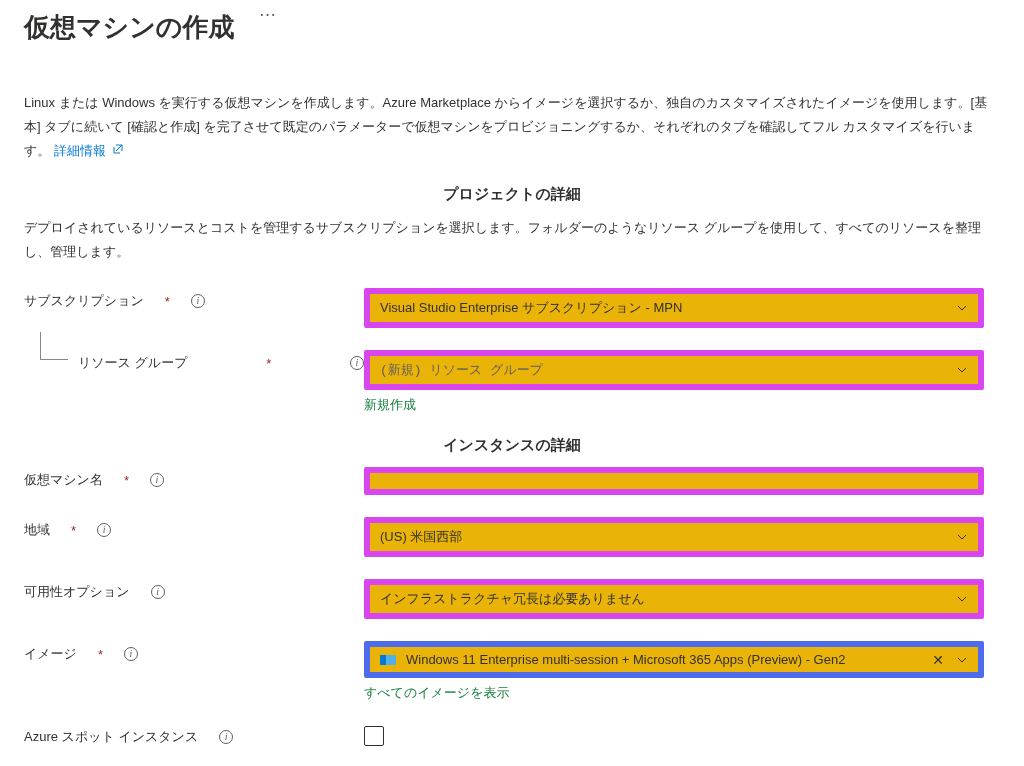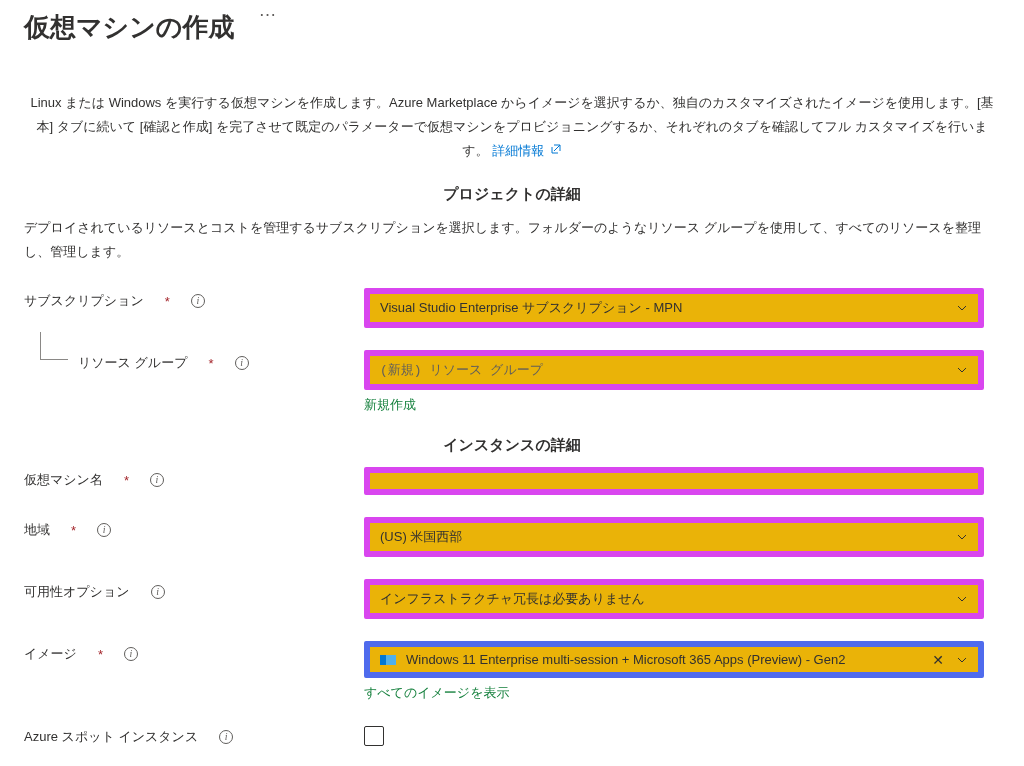--- a/index.html
+++ b/index.html
@@ -14,33 +14,33 @@
   }
   .title-row { display: flex; align-items: flex-start; gap: 24px; }
   h1 {
     font-size: 26px;
     font-weight: 600;
     margin: 0;
     padding: 10px 0 18px 0;
     color: #323130;
   }
   .dots { color: #605e5c; font-size: 18px; padding-bottom: 6px; letter-spacing: 1px; cursor: pointer; }
-  .intro { margin: 28px 0 14px 0; line-height: 1.85; font-size: 13px; text-align: center; }
+  .intro { margin: 28px 0 14px 0; line-height: 1.85; font-size: 13px; }
   .intro a { color: #0078d4; text-decoration: none; }
   .extlink-icon { margin-left: 2px; }
   h2.section {
     font-size: 15px;
     font-weight: 700;
     margin: 22px 0 12px 0;
     text-align: center;
   }
   .section-desc { margin: 0 0 24px 0; line-height: 1.85; }
   .field-row { display: flex; align-items: flex-start; margin-bottom: 22px; }
   .label-col { width: 340px; flex: 0 0 340px; padding-top: 4px; display: flex; align-items: center; gap: 21px; }
-  .label-col.indent { padding-left: 54px; position: relative; }
+  .label-col.indent { padding-left: 54px; position: relative; justify-content: space-between; }
   .indent-line {
     position: absolute;
     left: 16px;
     top: -18px;
     width: 28px;
     height: 28px;
     border-left: 1px solid #8a8886;
     border-bottom: 1px solid #8a8886;
   }
   .req { color: #a4262c; }

